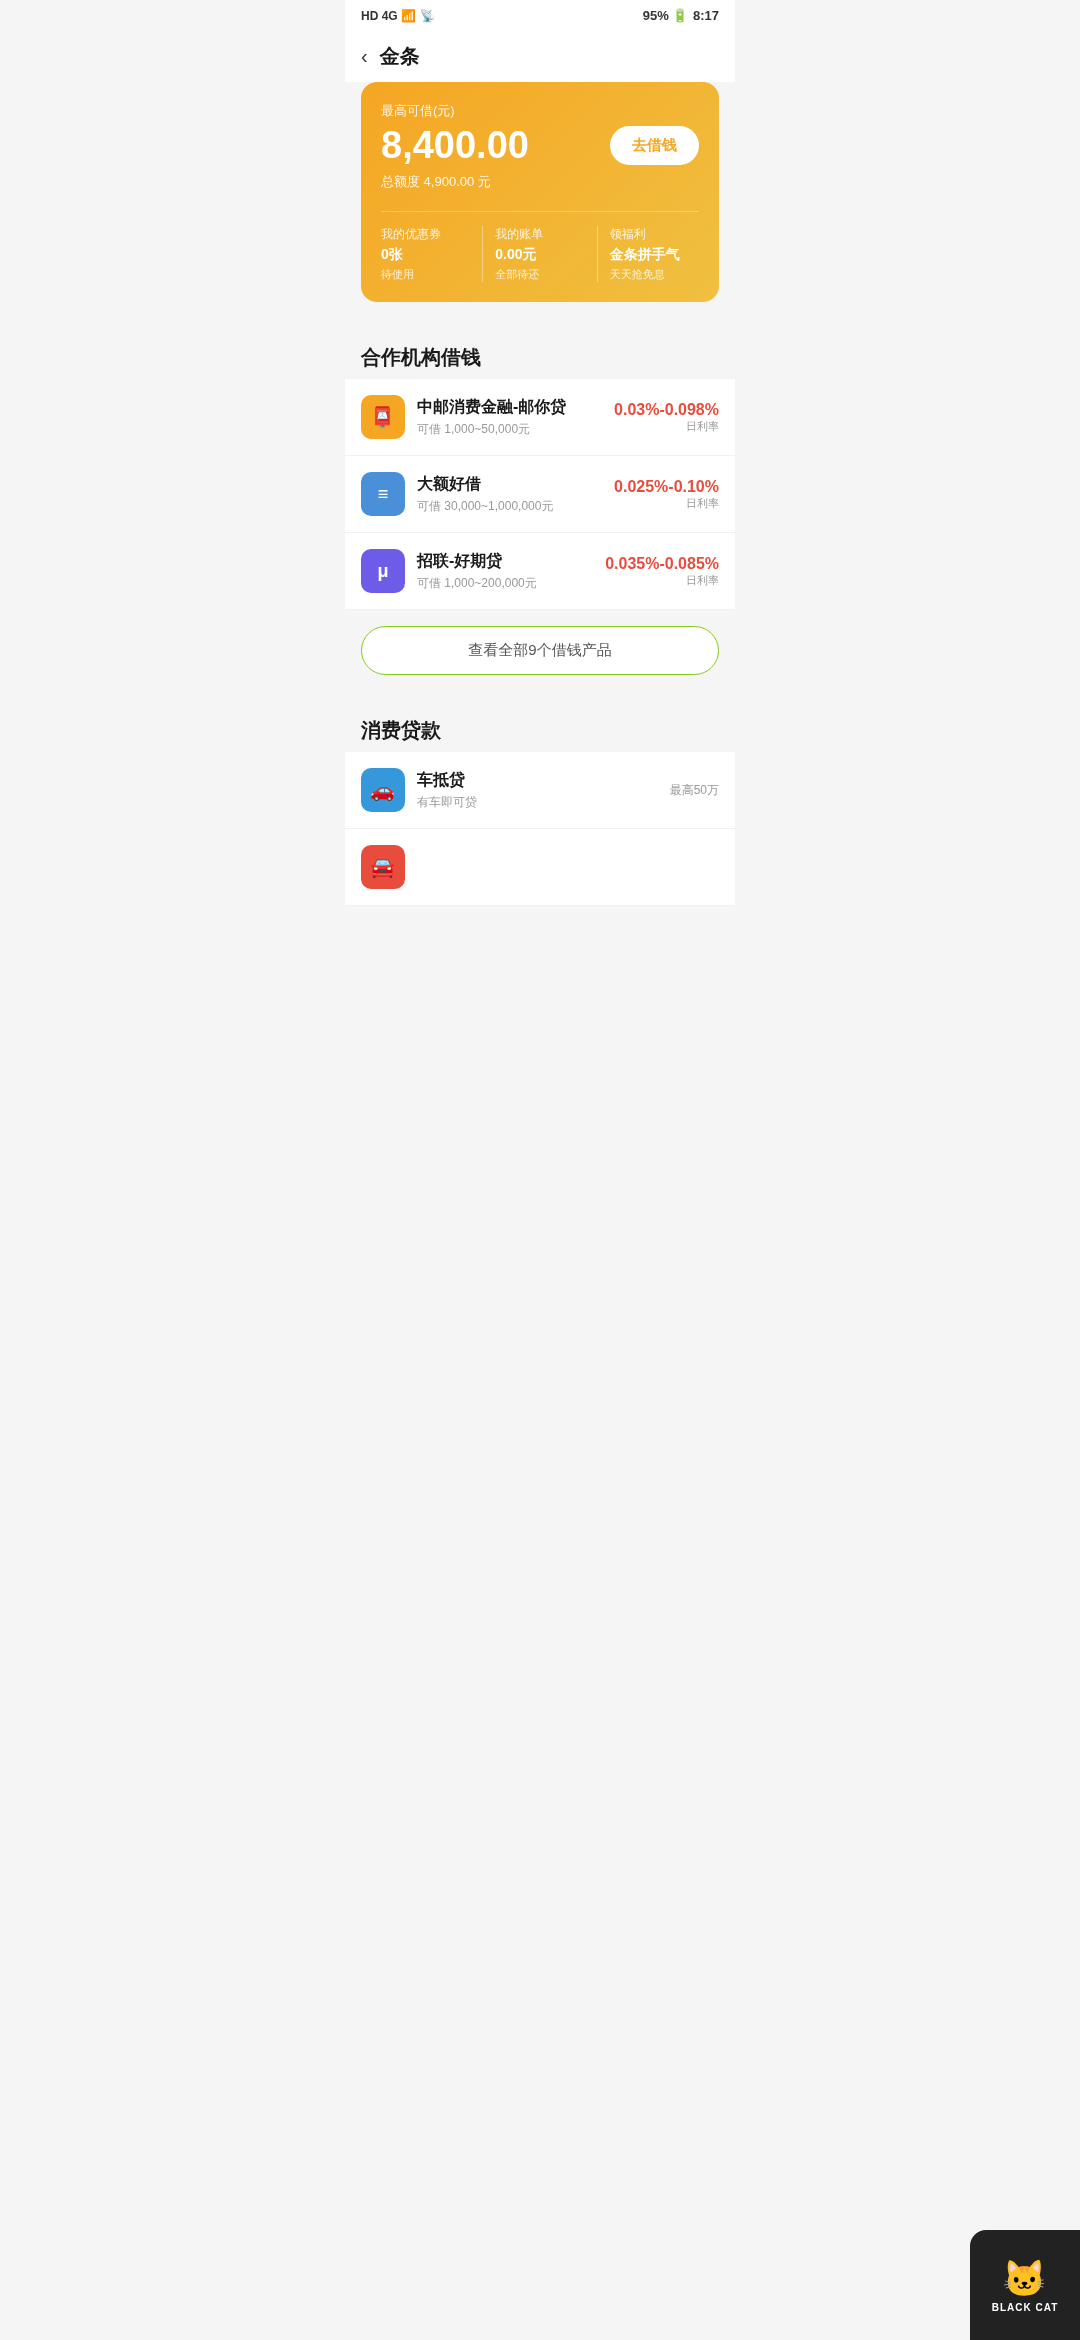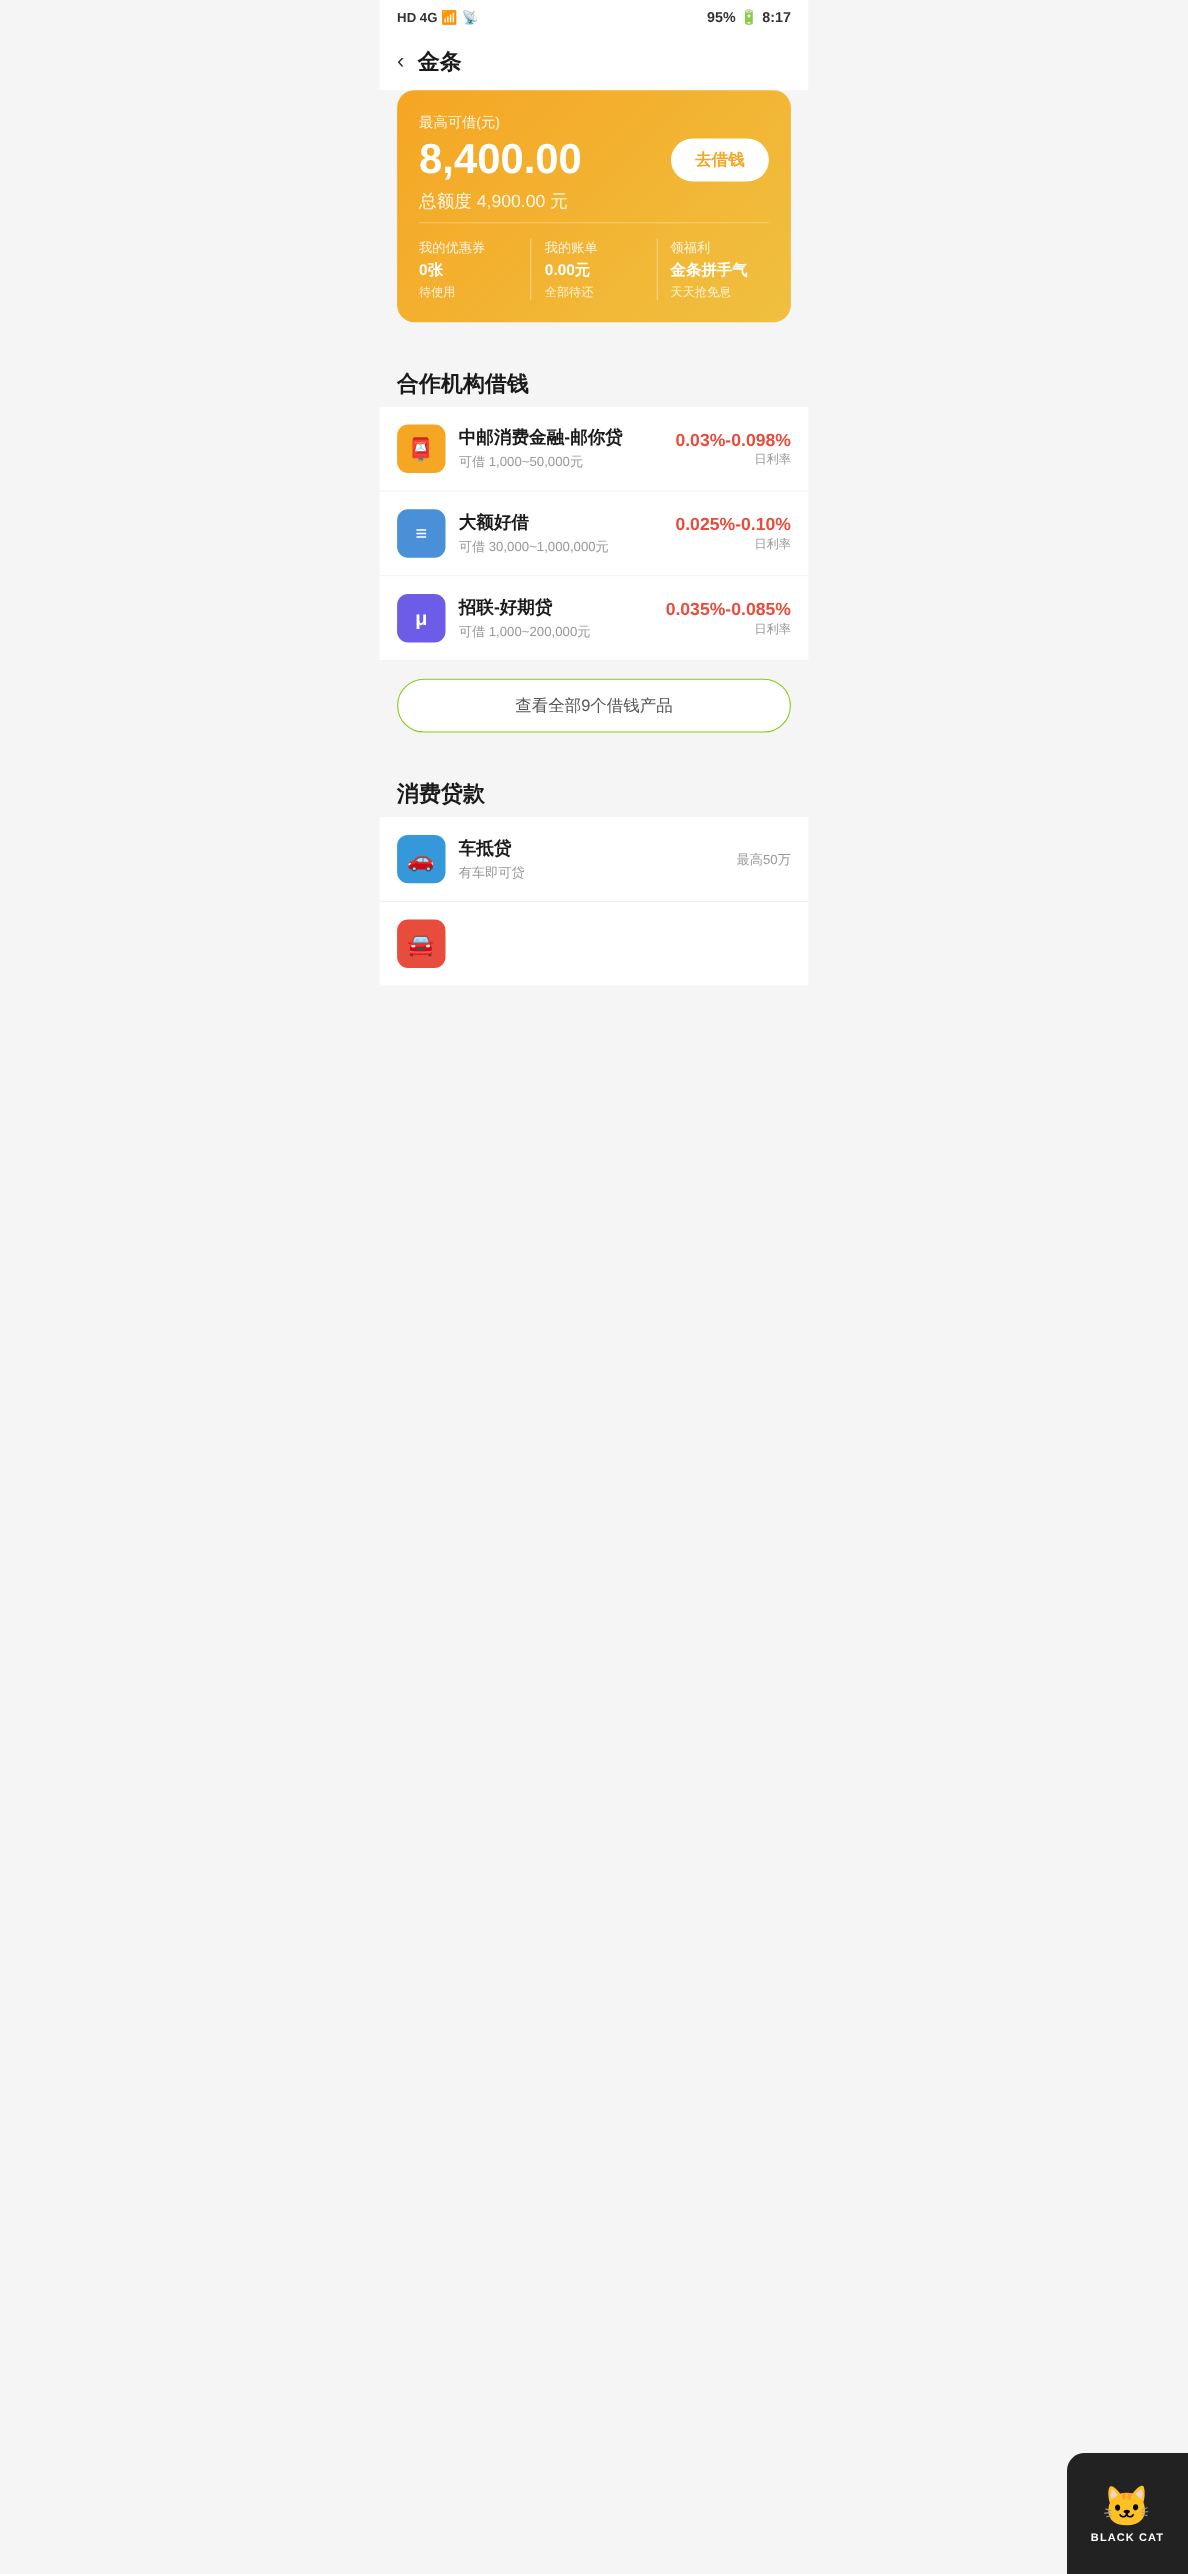--- a/index.html
+++ b/index.html
@@ -93,22 +93,22 @@
       color: #f5a623;
       border: none;
       border-radius: 24px;
       padding: 10px 22px;
       font-size: 15px;
       font-weight: 600;
       cursor: pointer;
     }
 
     .card-total {
-      font-size: 16px;
-      margin-bottom: 8px;
+      font-size: 13px;
+      margin-bottom: 20px;
       opacity: 0.9;
     }
 
     .card-divider {
       height: 1px;
       background: rgba(255,255,255,0.3);
       margin-bottom: 14px;
     }
 
     .card-actions {

